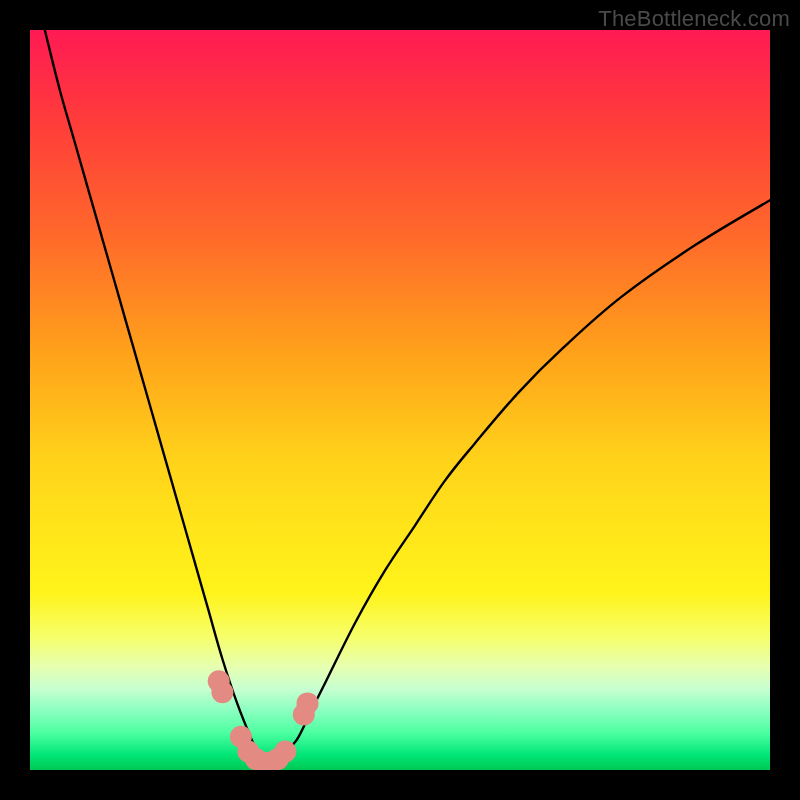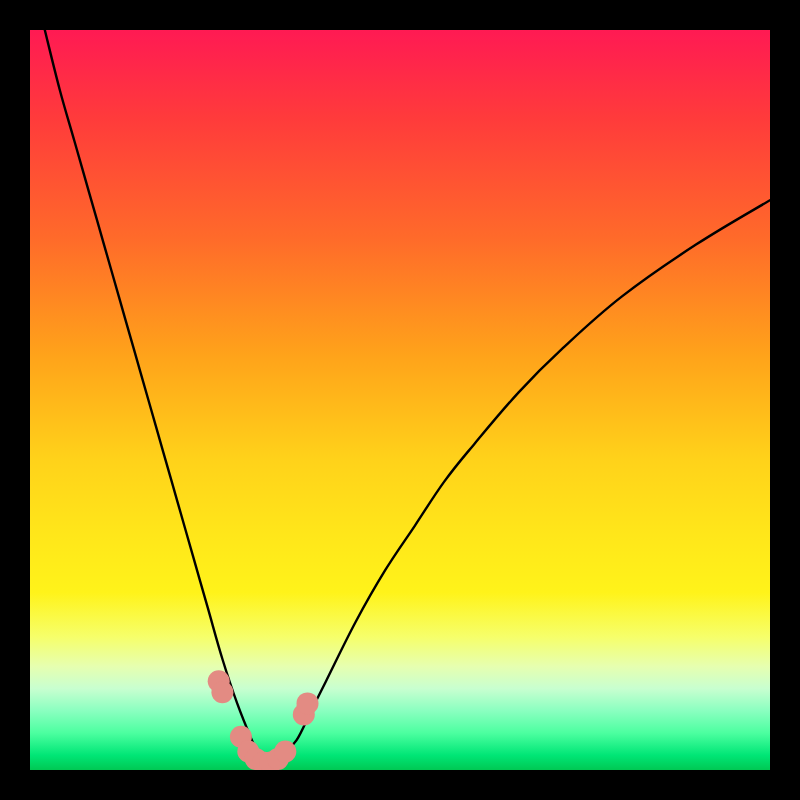--- a/index.html
+++ b/index.html
@@ -57,20 +57,21 @@
     left: 0;
     top: 0;
     width: 740px;
     height: 740px;
   }
 </style>
 </head>
 <body>
 
 <div class="frame">
+  <div class="attribution">TheBottleneck.com</div>
 
   <div class="plot">
     <svg class="curve" viewBox="0 0 740 740" preserveAspectRatio="none">
       <g id="series-root">
           <path d="M 14.80 0.00 C 17.46 10.66, 24.27 39.22, 29.60 59.20 C 34.93 79.18, 39.07 92.35, 44.40 111.00 C 49.73 129.65, 53.87 144.15, 59.20 162.80 C 64.53 181.45, 68.67 195.95, 74.00 214.60 C 79.33 233.25, 83.47 247.75, 88.80 266.40 C 94.13 285.05, 98.27 299.55, 103.60 318.20 C 108.93 336.85, 113.07 351.35, 118.40 370.00 C 123.73 388.65, 127.87 403.15, 133.20 421.80 C 138.53 440.45, 142.67 454.95, 148.00 473.60 C 153.33 492.25, 157.47 506.75, 162.80 525.40 C 168.13 544.05, 172.27 558.55, 177.60 577.20 C 182.93 595.85, 187.07 611.68, 192.40 629.00 C 197.73 646.32, 201.87 658.75, 207.20 673.40 C 212.53 688.05, 218.00 701.08, 222.00 710.40 C 226.00 719.72, 226.74 721.20, 229.40 725.20 C 232.06 729.20, 234.14 731.27, 236.80 732.60 C 239.46 733.93, 241.54 733.93, 244.20 732.60 C 246.86 731.27, 247.60 729.20, 251.60 725.20 C 255.60 721.20, 261.07 718.39, 266.40 710.40 C 271.73 702.41, 275.87 691.46, 281.20 680.80 C 286.53 670.14, 288.01 667.18, 296.00 651.20 C 303.99 635.22, 314.94 611.98, 325.60 592.00 C 336.26 572.02, 344.54 557.52, 355.20 540.20 C 365.86 522.88, 374.14 511.78, 384.80 495.80 C 395.46 479.82, 403.74 466.05, 414.40 451.40 C 425.06 436.75, 430.68 430.38, 444.00 414.40 C 457.32 398.42, 472.42 379.92, 488.40 362.60 C 504.38 345.28, 514.15 335.52, 532.80 318.20 C 551.45 300.88, 568.02 285.05, 592.00 266.40 C 615.98 247.75, 639.36 231.92, 666.00 214.60 C 692.64 197.28, 726.68 178.19, 740.00 170.20" fill="none" stroke="#000000" stroke-width="2.4" stroke-linecap="round"></path>
           <circle cx="188.70" cy="651.20" r="11" fill="#e38b83"></circle>
           <circle cx="192.40" cy="662.30" r="11" fill="#e38b83"></circle>
           <circle cx="210.90" cy="706.70" r="11" fill="#e38b83"></circle>
           <circle cx="218.30" cy="721.50" r="11" fill="#e38b83"></circle>
           <circle cx="225.70" cy="728.90" r="11" fill="#e38b83"></circle>

